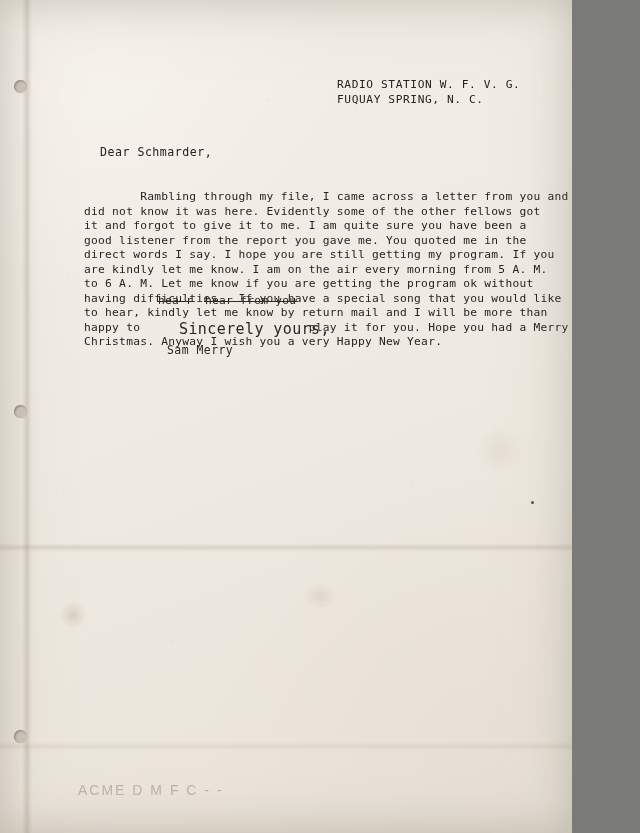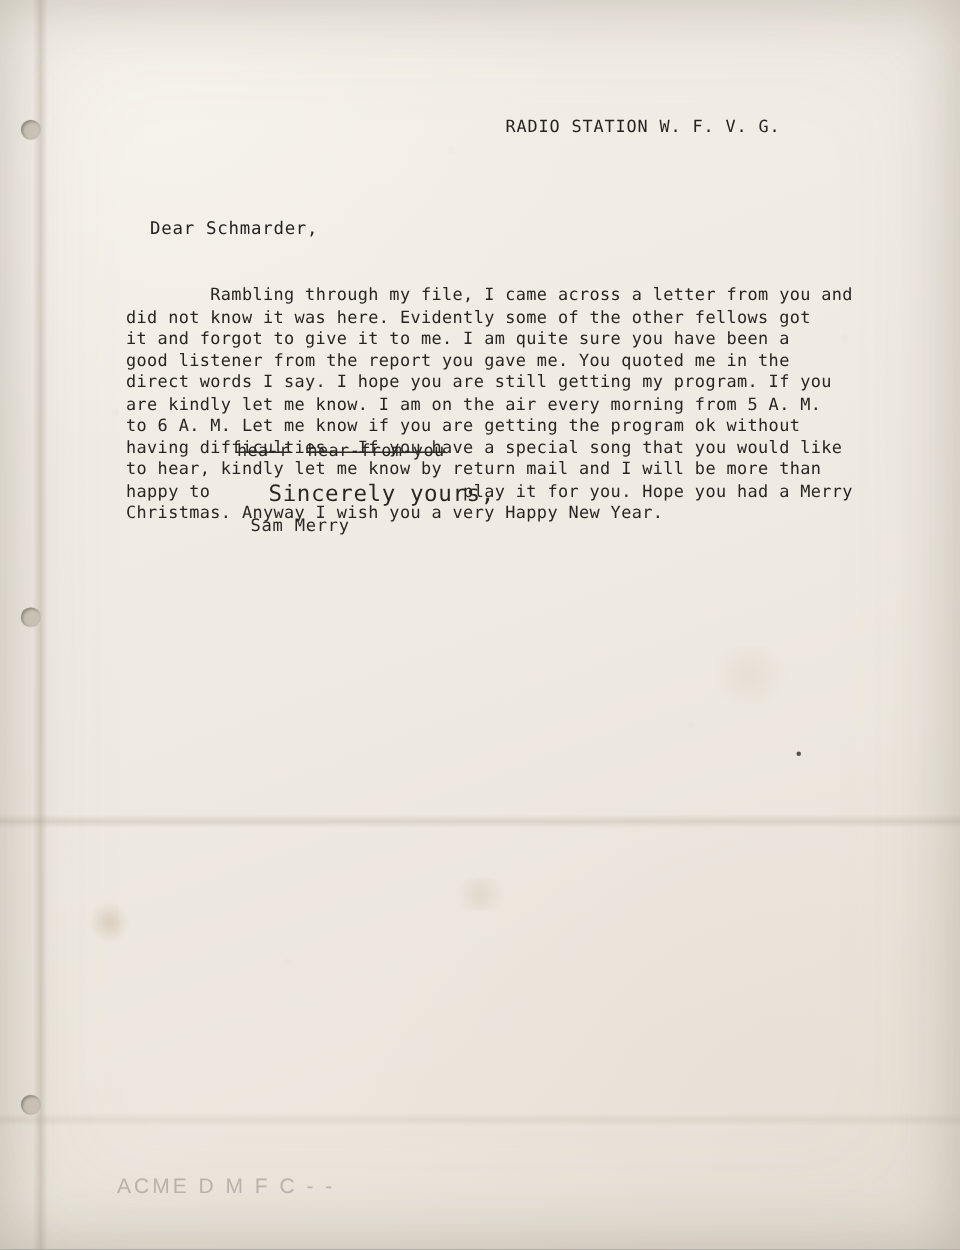--- a/index.html
+++ b/index.html
@@ -2,21 +2,21 @@
 <html><head>
 <meta charset="utf-8">
 <style>
   html, body {
     margin: 0;
     padding: 0;
     background: #7a7a78;
   }
   .page {
     position: relative;
-    width: 640px;
+    width: 572px;
     height: 833px;
     overflow: hidden;
     background: #efeae2;
     font-family: "DejaVu Sans Mono", monospace;
   }
   
   .paper-base {
     position: absolute;
     inset: 0;
     background:
@@ -171,20 +171,21 @@
   <div class="hole" style="left:14px; top:730px;"></div>
 
   <div class="smudge" style="left:60px; top:600px; width:26px; height:30px; background:radial-gradient(circle, rgba(150,120,80,0.22), rgba(150,120,80,0) 70%);"></div>
   <div class="smudge" style="left:300px; top:585px; width:40px; height:22px; background:radial-gradient(circle, rgba(150,130,95,0.14), rgba(150,130,95,0) 70%);"></div>
   <div class="smudge" style="left:470px; top:430px; width:60px; height:40px; background:radial-gradient(circle, rgba(155,140,110,0.10), rgba(155,140,110,0) 70%);"></div>
 
   <div class="letter">
 
     <div class="head-block">
       <div>RADIO STATION W. F. V. G.</div>
+      <div>FUQUAY SPRING, N. C.</div>
     </div>
 
     <div class="salutation">Dear Schmarder,</div>
 
     <div class="body">        Rambling through my file, I came across a letter from you and
 did not know it was here. Evidently some of the other fellows got
 it and forgot to give it to me. I am quite sure you have been a
 good listener from the report you gave me. You quoted me in the
 direct words I say. I hope you are still getting my program. If you
 are kindly let me know. I am on the air every morning from 5 A. M.

